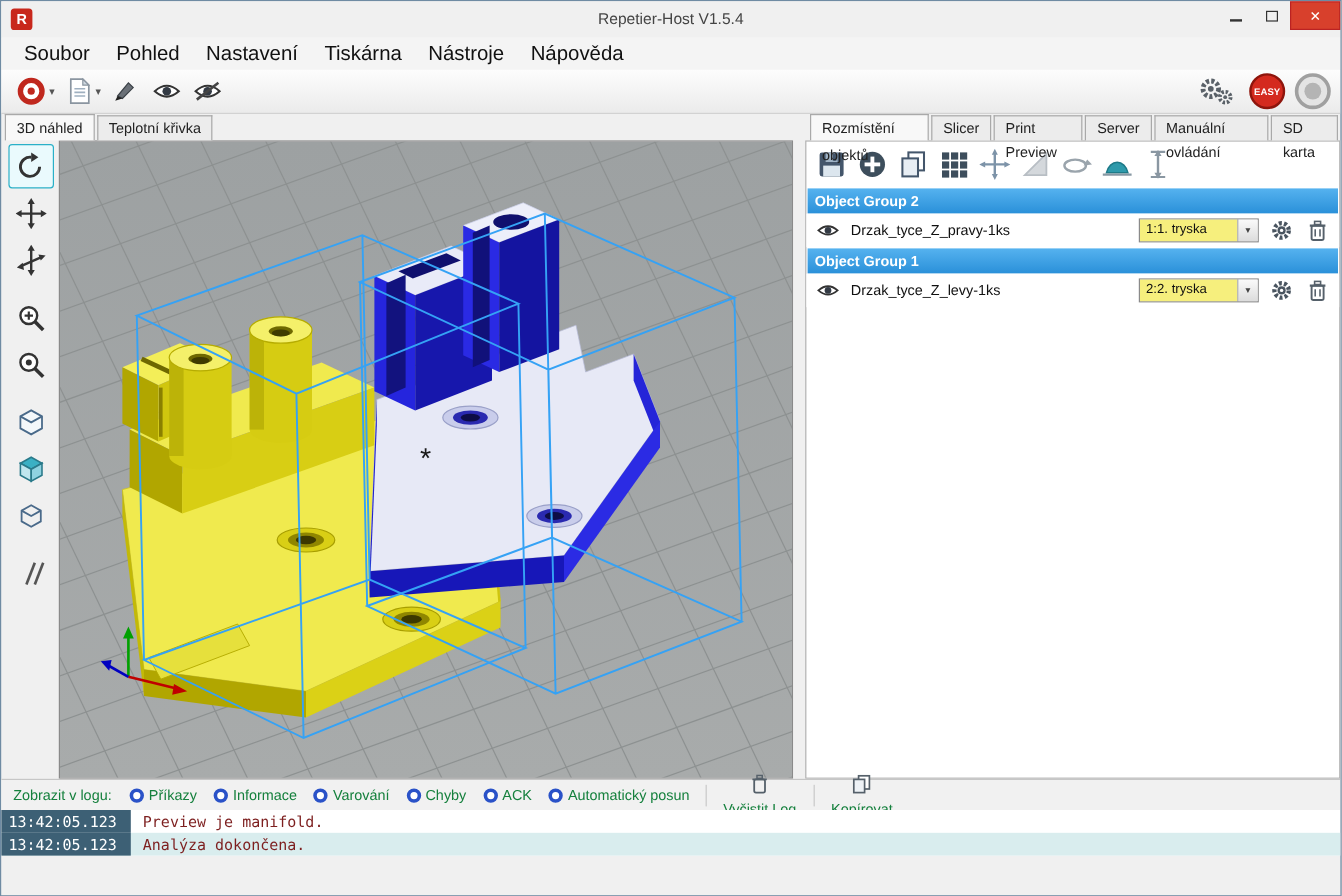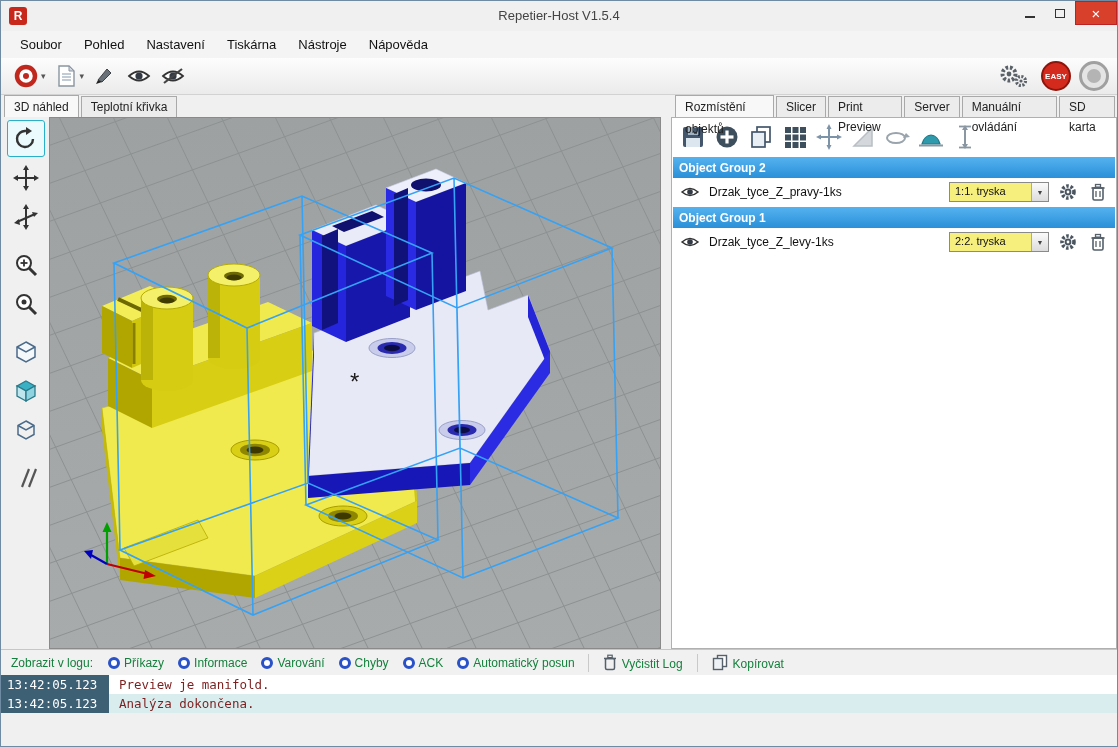--- a/index.html
+++ b/index.html
@@ -15,21 +15,21 @@
                font-size:13px; color:#444; line-height:30px; }
   .win-controls { position:absolute; right:0; top:0; display:flex; }
   .win-btn { width:30px; height:24px; display:flex; align-items:center; justify-content:center; color:#333; }
   .glyph-min { width:10px; height:2px; background:#333; margin-top:8px; }
   .glyph-max { width:10px; height:9px; border:1.5px solid #333; }
   .win-btn.close { width:42px; background:#d8402c; color:#fff; font-size:15px; border:1px solid #b22; }
 
   
   .menubar { position:absolute; top:30px; left:0; right:0; height:27px; background:#f4f4f4;
              display:flex; align-items:center; padding-left:8px; }
-  .menu-item { padding:5px 11px; font-size:13px; color:#111; cursor:default; }
+  .menu-item { padding:5px 11px; font-size:17px; color:#111; cursor:default; }
 
   
   .toolbar { position:absolute; top:57px; left:0; right:0; height:37px;
              background:linear-gradient(#fdfdfd,#ebebeb); border-bottom:1px solid #d2d2d2;
              display:flex; align-items:center; padding:0 8px; }
   .tb-btn { display:flex; align-items:center; gap:2px; padding:3px 4px; border-radius:3px; }
   .caret { font-size:9px; color:#555; }
   .tb-right { margin-left:auto; display:flex; align-items:center; gap:8px; }
   .easy-btn { width:30px; height:30px; border-radius:50%; background:#d42a1e; border:2px solid #8e150c;
               color:#fff; font-size:8px; font-weight:bold; display:flex; align-items:center; justify-content:center; }
@@ -74,21 +74,21 @@
                 display:flex; align-items:center; justify-content:center; font-size:7px; color:#444; }
   .row-icon-btn { width:22px; height:22px; display:flex; align-items:center; justify-content:center; }
 
   
   .logbar { position:absolute; left:0; right:0; top:648px; height:26px; background:#f1f1f1;
             border-top:1px solid #c6c6c6; display:flex; align-items:center; padding-left:10px; font-size:12px; color:#15803d; }
   .logbar-label { margin-right:8px; }
   .toggle { display:flex; align-items:center; gap:4px; padding:2px 7px; }
   .radio-dot { width:12px; height:12px; border-radius:50%; border:3.5px solid #2a52c8; background:#fff; }
   .vsep { width:1px; height:18px; background:#c9c9c9; margin:0 6px; }
-  .logbar-btn { display:flex; align-items:flex-end; gap:5px; padding:2px 8px; }
+  .logbar-btn { display:flex; align-items:center; gap:5px; padding:2px 8px;flex-direction:column; }
 
   
   .log { position:absolute; left:0; right:0; top:674px; height:38px; background:#fff;
          font-family:"DejaVu Sans Mono", monospace; font-size:12.5px; }
   .log-row { display:flex; height:19px; line-height:19px; }
   .log-row.alt { background:#d9edee; }
   .log-time { width:108px; background:#3d6075; color:#fff; padding-left:6px; flex:none; }
   .log-msg { padding-left:10px; color:#7d1f1f; }
 
   

